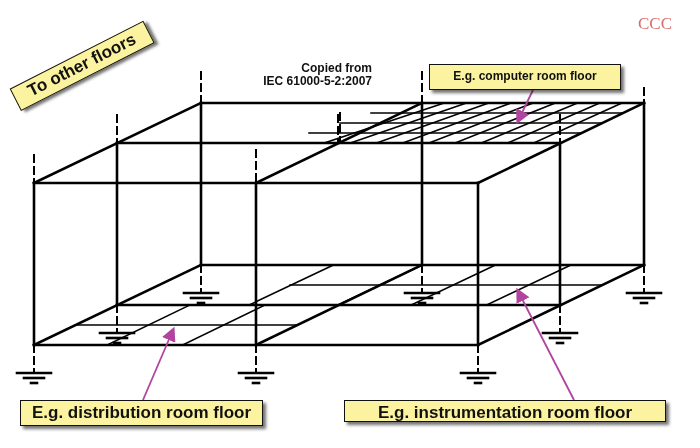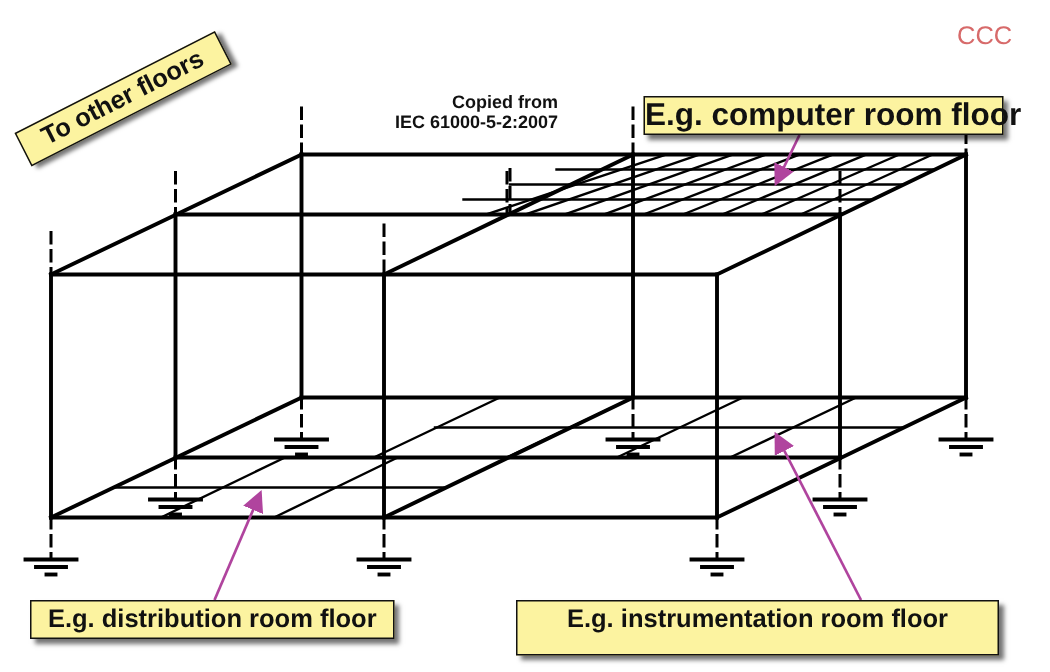--- a/index.html
+++ b/index.html
@@ -8,21 +8,21 @@
   #diagram { position: absolute; left: 0; top: 0; }
   .label-box {
     position: absolute; background: #fcf3a0; border: 1.5px solid #111;
     box-shadow: 3px 3px 3px rgba(0,0,0,0.55);
     font-family: "Liberation Sans", sans-serif; font-weight: bold;
     color: #111; white-space: nowrap; text-align: center; box-sizing: border-box;
   }
   .credit { position: absolute; font-family: "Liberation Sans", sans-serif;
             font-weight: bold; font-size: 12px; color: #111; text-align: center;
             line-height: 13px; }
-  .watermark { position: absolute; font-family: Liberation Sans, sans-serif;
+  .watermark { position: absolute; font-family: Liberation Serif, serif;
                font-size: 17px; color: #d76a6a; }
 </style>
 </head>
 <body>
 
 <svg id="diagram" width="700" height="448" viewBox="0 0 700 448">
   <defs>
     <marker id="arrowhead" markerWidth="8" markerHeight="8" refX="6" refY="4" orient="auto">
       <path d="M0,0 L8,4 L0,8 Z" fill="#b0449e"></path>
     </marker>
@@ -127,23 +127,23 @@
 
 <div class="credit" style="left:232px;top:62px;width:140px;text-align:right;">
   <div>Copied from</div>
   <div>IEC 61000-5-2:2007</div>
 </div>
 
 <div class="label-box" style="left:21px;top:86px;width:150px;height:25px;font-size:17px;line-height:22px;transform:rotate(-27deg);transform-origin:0 100%;">
   <span>To other floors</span>
 </div>
 
-<div class="label-box" style="left:429px;top:64px;width:240px;height:26px;font-size:21px;line-height:23px;">
+<div class="label-box" style="left:429px;top:64px;width:192px;height:26px;font-size:12px;line-height:23px;">
   <span>E.g. computer room floor</span>
 </div>
 
 <div class="label-box" style="left:20px;top:400px;width:243px;height:26px;font-size:17px;line-height:23px;">
   <span>E.g. distribution room floor</span>
 </div>
 
-<div class="label-box" style="left:344px;top:400px;width:322px;height:37px;font-size:17px;line-height:23px;">
+<div class="label-box" style="left:344px;top:400px;width:322px;height:22px;font-size:17px;line-height:23px;">
   <span>E.g. instrumentation room floor</span>
 </div>
 
 </body></html>

